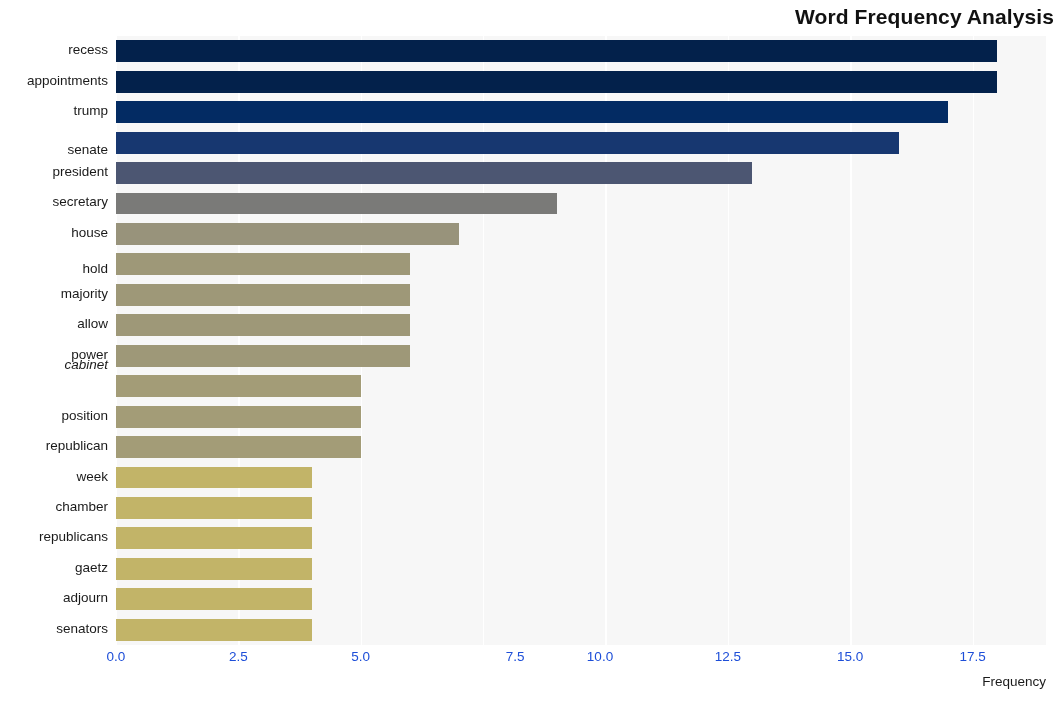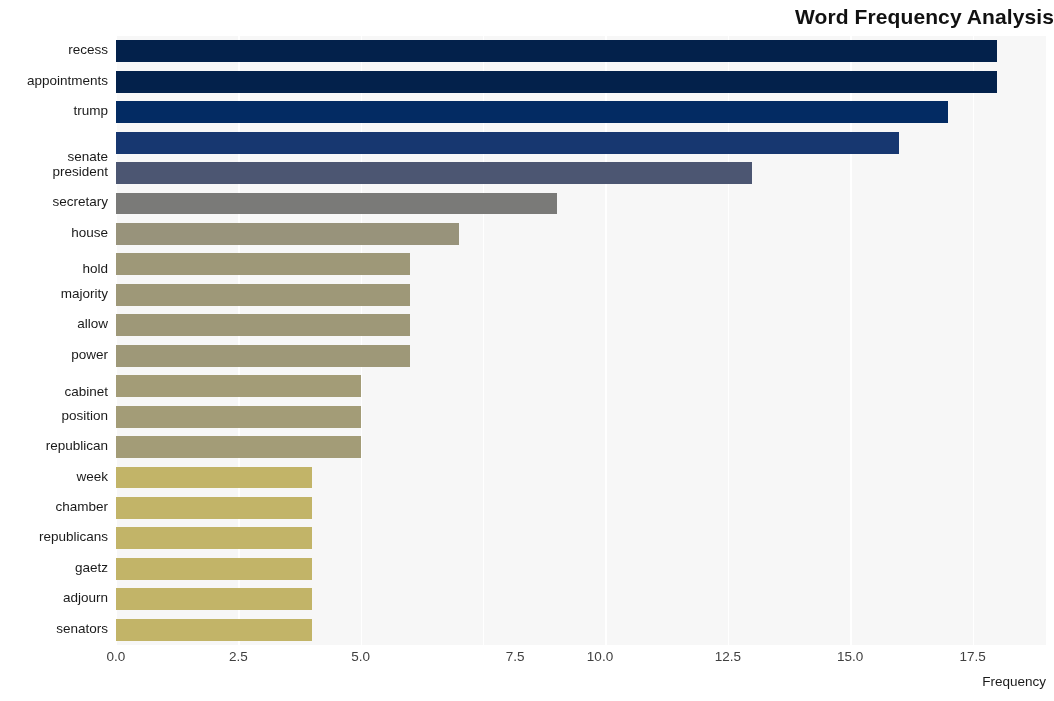--- a/index.html
+++ b/index.html
@@ -78,21 +78,21 @@
     left: 116px;
     top: 649px;
     width: 930px;
     height: 24px;
   }
   .xtick-label {
     position: absolute;
     top: 0;
     transform: translateX(-50%);
     font-size: 13.5px;
-    color: #404040;
+    color: #1d4ed8;
     white-space: nowrap;
   }
   #xaxis-title {
     position: absolute;
     left: 116px;
     top: 674px;
     width: 930px;
     text-align: right;
     font-size: 13.5px;
     color: #1a1a1a;
@@ -137,29 +137,29 @@
         <div class="bar" title="gaetz: 4" style="top: 521.913px; height: 21.924px; width: 195.789px; background: rgb(194, 180, 104);"></div>
         <div class="bar" title="adjourn: 4" style="top: 552.363px; height: 21.924px; width: 195.789px; background: rgb(194, 180, 104);"></div>
         <div class="bar" title="senators: 4" style="top: 582.813px; height: 21.924px; width: 195.789px; background: rgb(194, 180, 104);"></div>
       </div>
   </div>
 
   <div id="ylabels">
       <div class="ytick-label" style="top: 6.225px;">recess</div>
       <div class="ytick-label" style="top: 36.675px;">appointments</div>
       <div class="ytick-label" style="top: 67.125px;">trump</div>
-      <div class="ytick-label" style="top: 113px;">senate</div>
+      <div class="ytick-label" style="top: 106px;">senate</div>
       <div class="ytick-label" style="top: 128.025px; padding-left: 11px;">president</div>
       <div class="ytick-label" style="top: 158.475px;">secretary</div>
       <div class="ytick-label" style="top: 188.925px;">house</div>
       <div class="ytick-label" style="top: 225px;">hold</div>
       <div class="ytick-label" style="top: 249.825px;">majority</div>
       <div class="ytick-label" style="top: 280.275px;">allow</div>
       <div class="ytick-label" style="top: 310.725px;">power</div>
-      <div class="ytick-label" style="top: 348px;">cabinet</div>
+      <div class="ytick-label" style="top: 321px; font-style: italic;">cabinet</div>
       <div class="ytick-label" style="top: 371.625px;">position</div>
       <div class="ytick-label" style="top: 402.075px;">republican</div>
       <div class="ytick-label" style="top: 432.525px;">week</div>
       <div class="ytick-label" style="top: 462.975px;">chamber</div>
       <div class="ytick-label" style="top: 493.425px;">republicans</div>
       <div class="ytick-label" style="top: 523.875px;">gaetz</div>
       <div class="ytick-label" style="top: 554.325px;">adjourn</div>
       <div class="ytick-label" style="top: 584.775px;">senators</div>
     </div>
 

